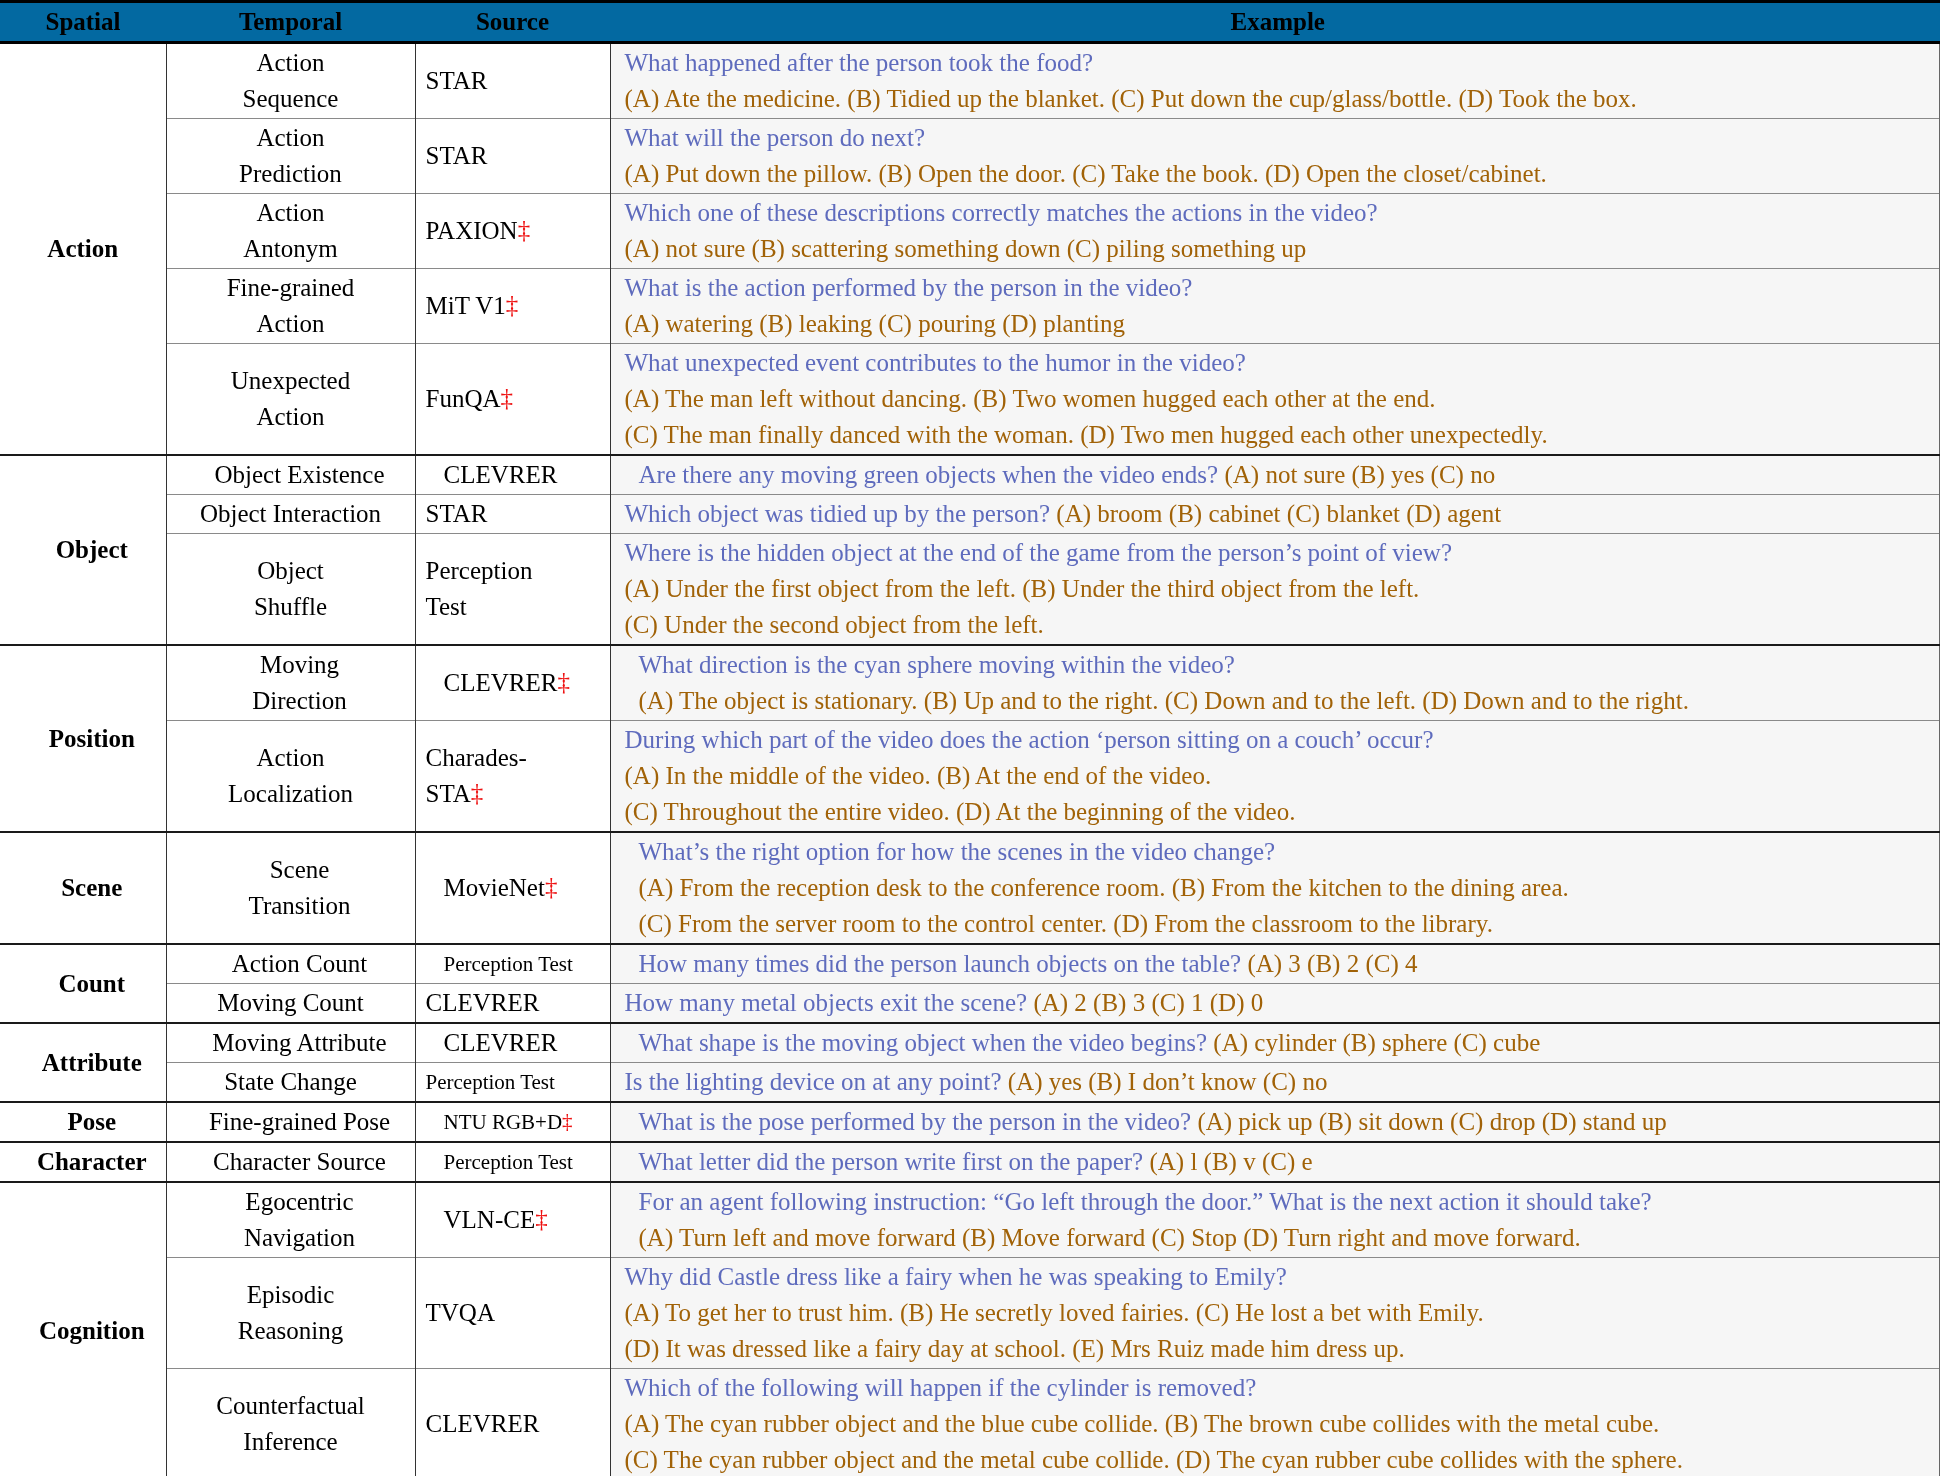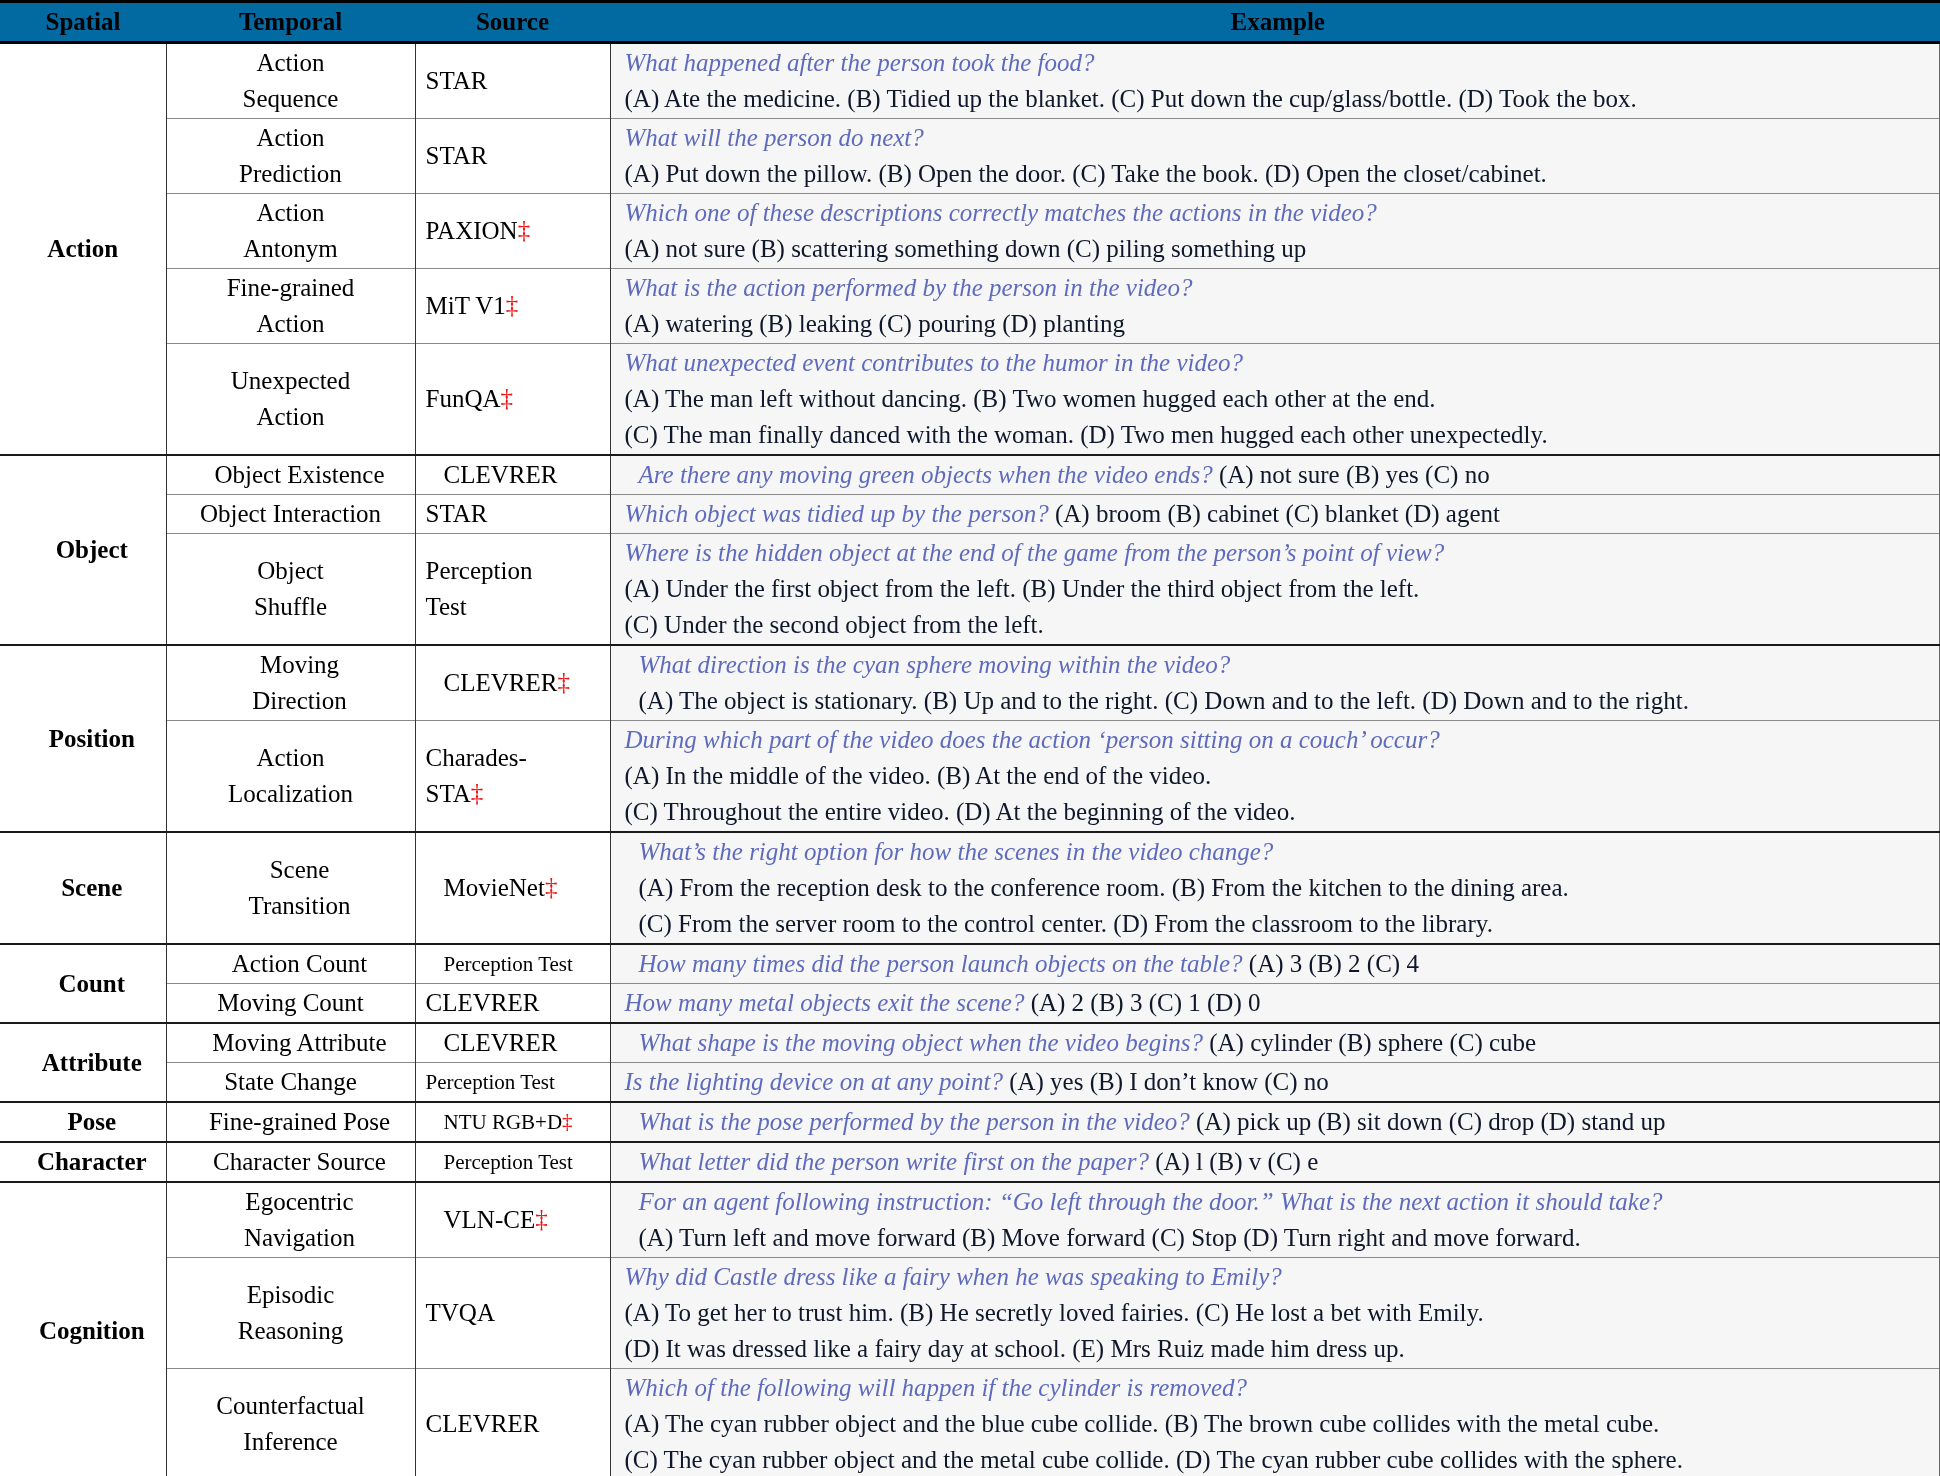--- a/index.html
+++ b/index.html
@@ -26,22 +26,22 @@
      overflow:hidden;}
   td.cat{text-align:center;font-weight:bold;background:#fff;}
   td.tmp{text-align:center;white-space:pre-line;border-left:1.5px solid var(--rule_col);}
   td.src{text-align:left;border-left:1.5px solid var(--rule_col);}
   td.src .src-name{white-space:pre-line;}
   td.src.small-font{font-size:21px;}
   td.ex{background:var(--example_bg);text-align:left;padding-left:14px;padding-right:12px;
         border-left:1.5px solid var(--rule_col);border-right:1px solid #666;}
   tbody td{border-top:1.2px solid var(--rule_row);}
   tbody tr.sec-start td{border-top:2.5px solid var(--rule_section);padding-left:28px;}
-  .q{color:var(--question);font-style:italic;}
-  .ans{color:#0f172a;}
+  .q{color:var(--question);}
+  .ans{color:#a16207;}
   .ans-lines{white-space:pre-line;}
   .dg{color:var(--dagger);position:relative;top:-1px;}
 </style>
 </head>
 <body>
 
 <div class="page">
   <table>
     <colgroup>
       <col class="c1">

